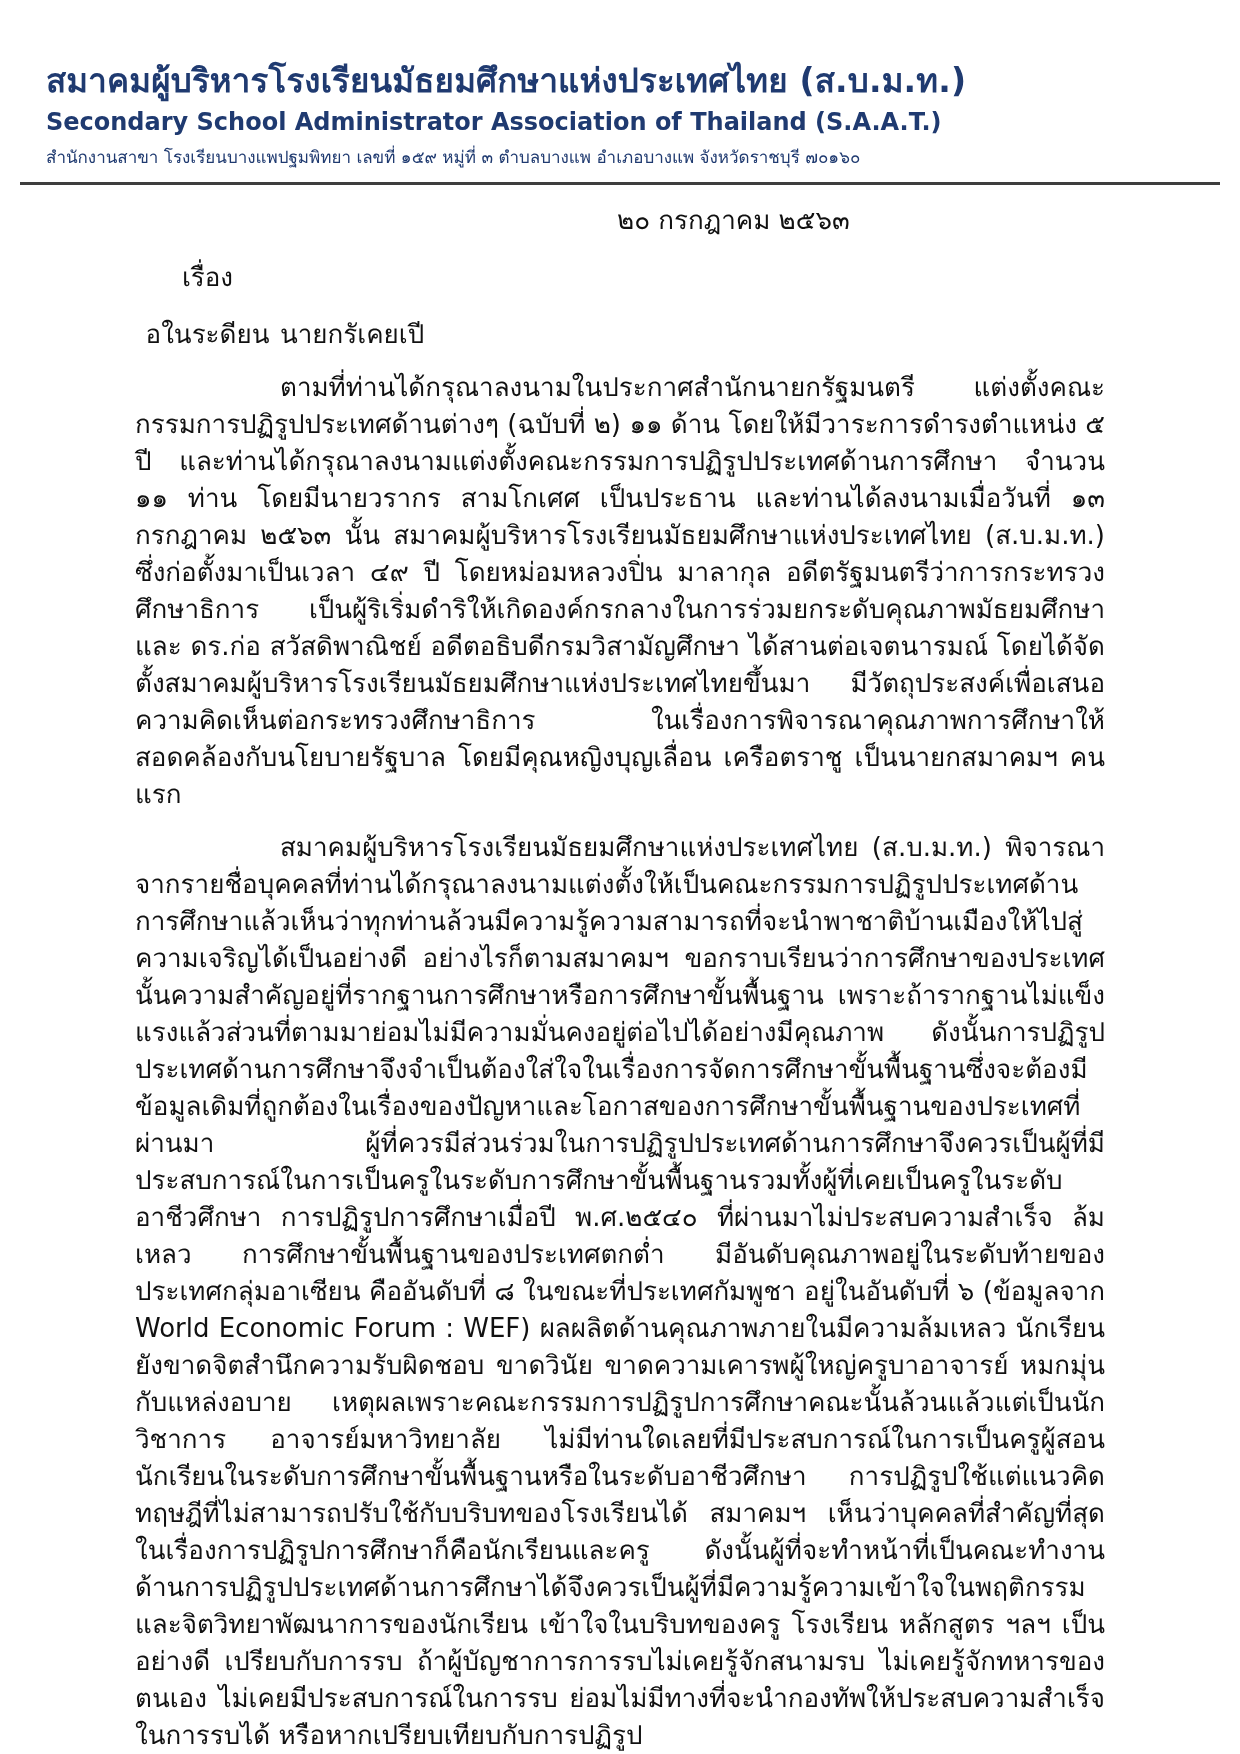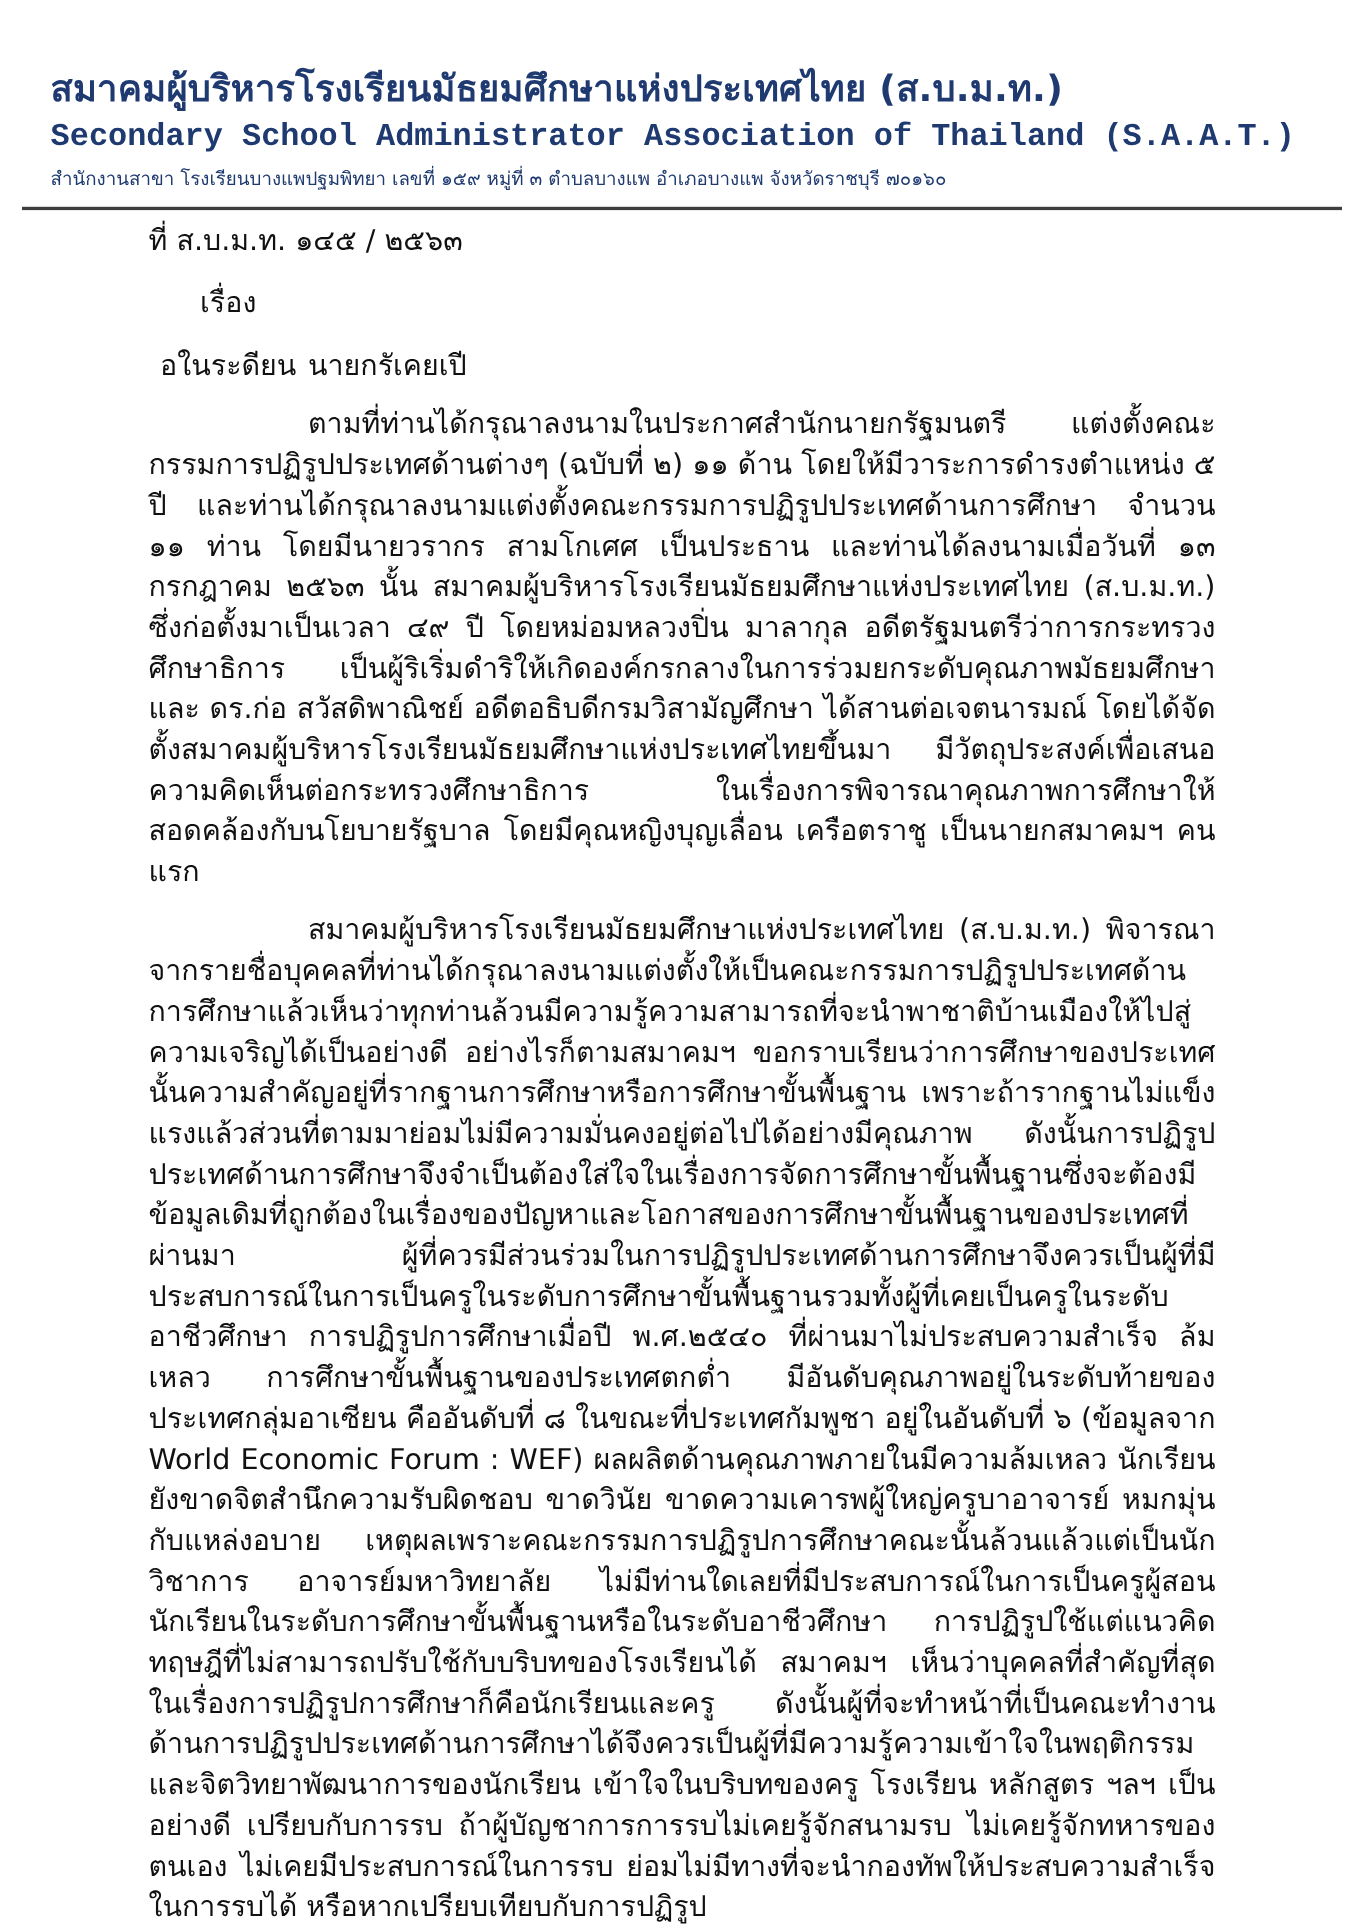--- a/index.html
+++ b/index.html
@@ -27,23 +27,22 @@
   .bowl-line{fill:var(--logo_blue);}
   .bowl-side{stroke:var(--logo_blue);stroke-width:2.4;fill:none;}
   .logo-box{fill:var(--logo_blue);}
   .logo-abbr{fill:#ffffff;font-family:"DejaVu Sans", sans-serif;font-weight:bold;}
   .head-text{padding-top:6px;}
   .org-th{
     color:var(--navy);font-size:33px;font-weight:bold;line-height:1.3;
     letter-spacing:0.2px;
   }
   .org-en{
-    color:var(--navy);font-size:29px;font-weight:bold;line-height:1.25;
+    color:var(--navy);font-size:24px;font-weight:bold;line-height:1.25;
     margin-top:4px;
-    font-family:Liberation Mono, monospace;
   }
   .head-addr{
     color:var(--navy);font-size:17px;line-height:1.45;margin-top:8px;
   }
   .head-contact{
     color:var(--navy);font-size:17px;line-height:1.45;margin-top:2px;
   }
   
   .rule{
     margin:12px 20px 0 20px;
@@ -79,21 +78,21 @@
     <div class="head-text">
       <div class="org-th">สมาคมผู้บริหารโรงเรียนมัธยมศึกษาแห่งประเทศไทย (ส.บ.ม.ท.)</div>
       <div class="org-en">Secondary School Administrator Association of Thailand (S.A.A.T.)</div>
       <div class="head-addr">สำนักงานสาขา โรงเรียนบางแพปฐมพิทยา เลขที่ ๑๕๙ หมู่ที่ ๓ ตำบลบางแพ อำเภอบางแพ จังหวัดราชบุรี ๗๐๑๖๐</div>
     </div>
   </header>
 
   <div class="rule"></div>
 
   <main class="body">
-    <div class="ref-no">ที่ ส.บ.ม.ท. ๑๔๕ / ๒๕๖๓</div>
+    <div class="date-line">๒๐ กรกฎาคม ๒๕๖๓</div>
 
     <div class="field-row">
       <span class="field-label">เรื่อง</span>
     </div>
 
     <div class="field-row">
       <span class="field-label">อในระดียน</span>
       <span>นายกรัเคยเปี</span>
     </div>
 

